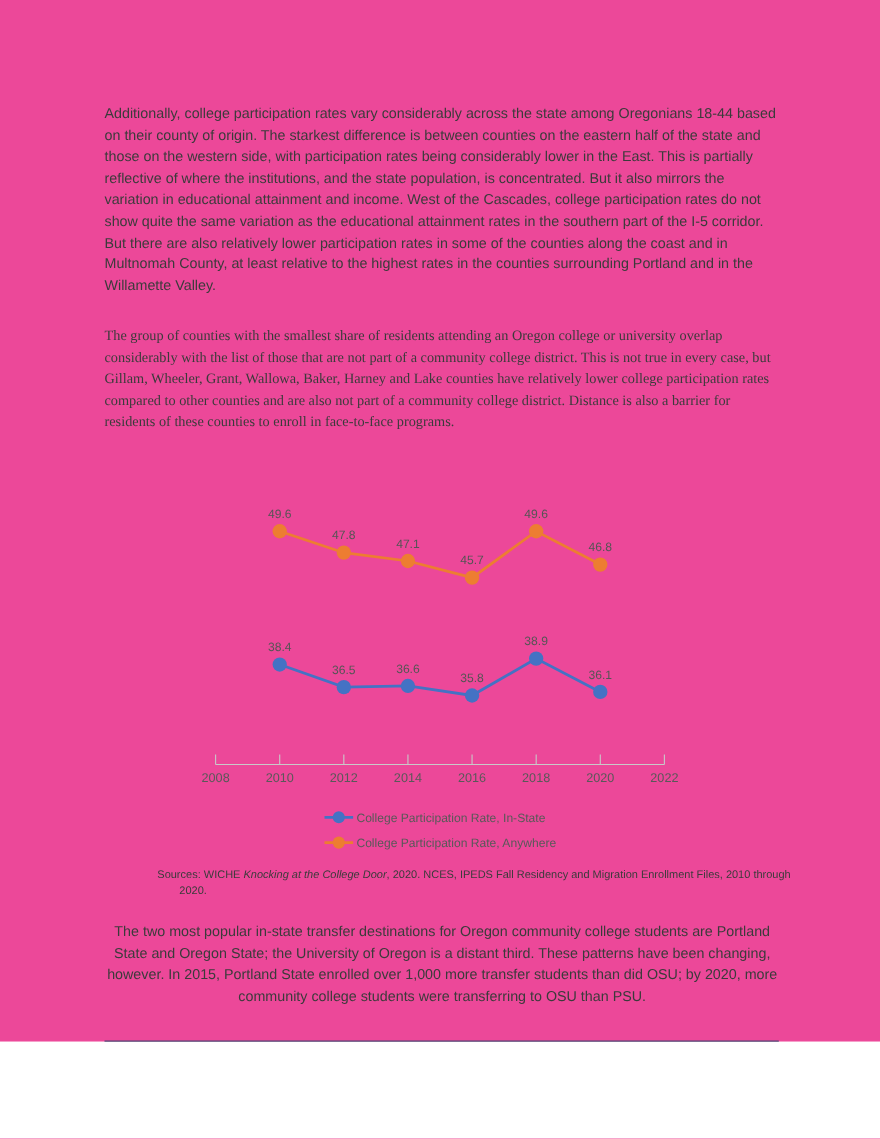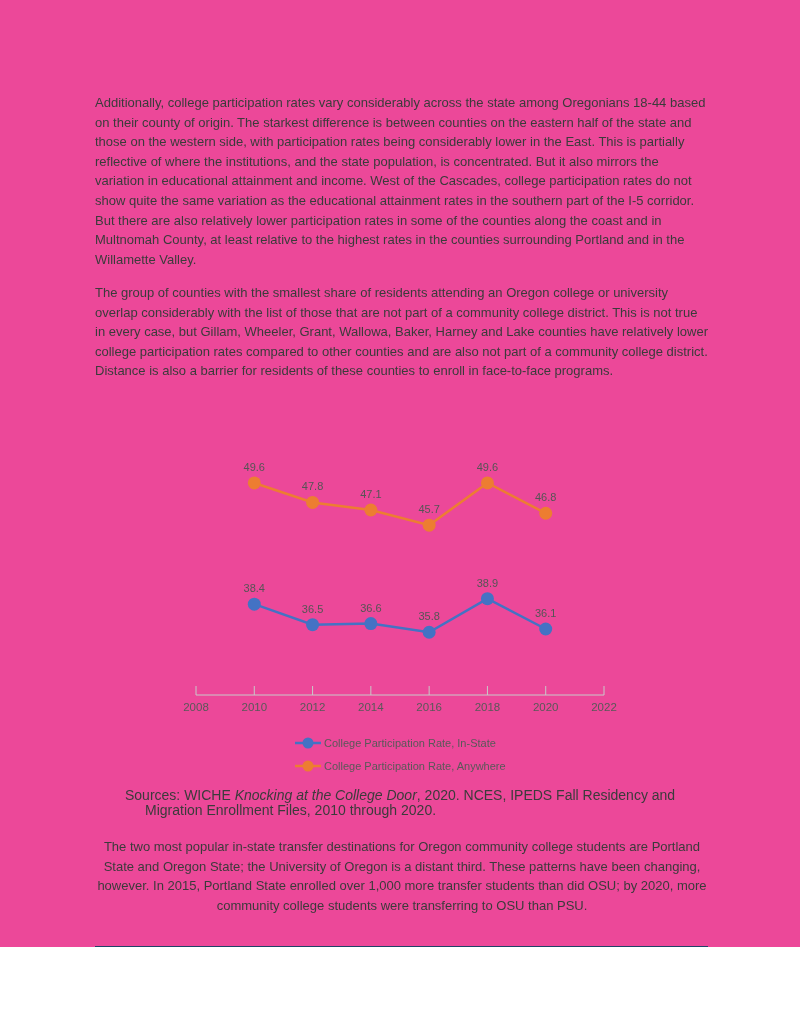--- a/index.html
+++ b/index.html
@@ -6,33 +6,33 @@
   html,body { background:#ffffff; }
   .page {
     position:relative; width:800px; height:947px; background:#ec4899;
     font-family:"Liberation Sans", sans-serif; overflow:hidden;
   }
   .body-text {
     position:absolute; left:95px; width:614px;
     font-size:13px; line-height:19.6px; color:#3b3b3b; text-align:left;
   }
   .para1 { top:93px; }
-  .para2 { top:283px; }
+  .para2 { top:295px;font-family:Liberation Serif, serif; }
   .para3 { top:837px;text-align:center; }
   .figure-title {
     position:absolute; left:95px; top:409px; width:614px;
     font-size:13px; font-weight:bold; color:#1f1f1f;
   }
   .fig-label { display:inline-block; margin-left:35px; width:77px; }
   #chart { position:absolute; left:160px; top:450px; }
   #chart text { font-family:"Liberation Sans", sans-serif; }
   .sources {
-    position:absolute; left:125px; top:788px; width:585px;
+    position:absolute; left:143px; top:788px; width:585px;
     padding-left:20px; text-indent:-20px;
-    font-size:14px; line-height:15px; color:#3b3b3b;
+    font-size:10px; line-height:15px; color:#3b3b3b;
   }
   .footer-rule {
     position:absolute; left:95px; top:946px; width:613px; height:2px;
     background:#1f4268;
   }
   .logo { position:absolute; left:93px; top:955px; display:flex; align-items:center; }
   .cube-icon { display:block; }
   .logo-text {
     font-family:Liberation Sans, sans-serif;
     font-weight:bold; font-size:28px; letter-spacing:-0.5px; color:#101010;

